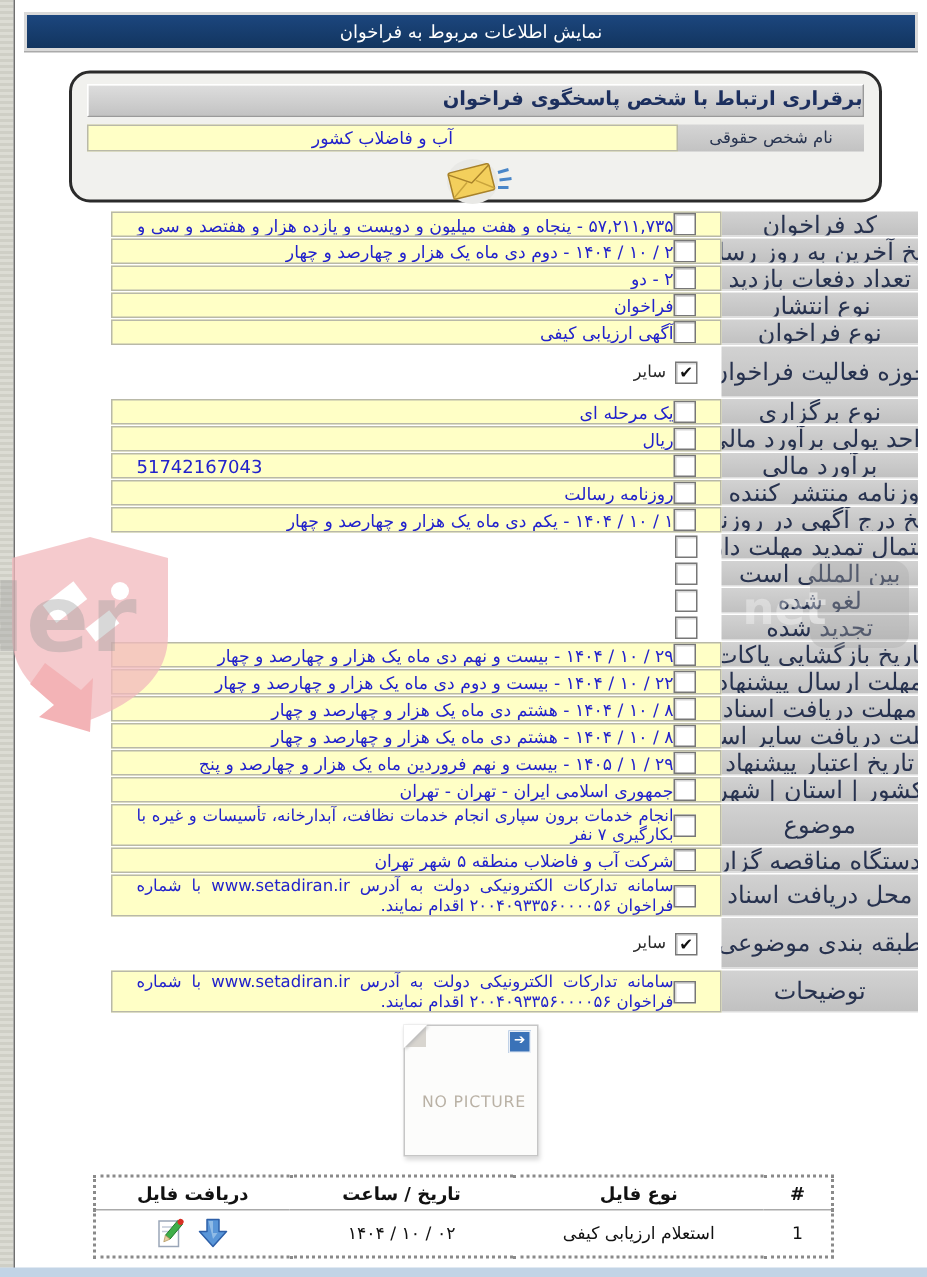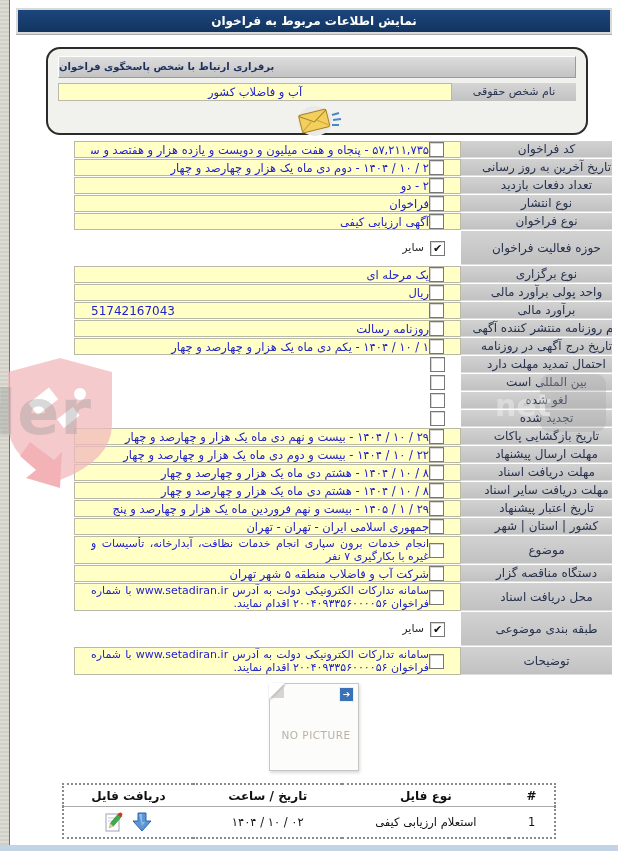--- a/index.html
+++ b/index.html
@@ -16,35 +16,35 @@
     border-right:1px solid #6f6f6f;z-index:2;
   }
   .bottom-band{position:absolute;left:0;right:0;bottom:0;height:6px;background:#c2d4e6;z-index:2;}
 
   .page{position:relative;padding:8px 6px 0 16px;z-index:3;}
 
   
   .titlebar{
     height:22px;line-height:22px;text-align:center;
     background:linear-gradient(#1c467e,#12355f);
-    color:#fff;font-size:12px;font-weight:bold;
+    color:#fff;font-size:12px;font-weight:normal;
     border:2px solid #d9d9d9;box-shadow:0 1px 0 #aaa;
   }
 
   
   .panel{
     margin:13px 24px 5px 30px;
     border:2px solid #2b2b2b;border-radius:14px;
     background:#f1f1ee;padding:7px 10px 2px 10px;height:88px;box-sizing:border-box;
   }
   .panel-header{
-    height:20px;line-height:20px;text-align:left;
+    height:20px;line-height:20px;text-align:right;
     background:linear-gradient(#dddddd,#c3c3c3);
     border:1px solid #fff;border-bottom-color:#9a9a9a;border-right-color:#9a9a9a;
-    color:#1c2f5e;font-size:10px;font-weight:bold;
+    color:#1c2f5e;font-size:13px;font-weight:bold;
   }
   .panel-fieldrow{display:flex;margin-top:5px;height:18px;}
   .panel-fieldrow .flabel{
     width:124px;background:linear-gradient(#d5d5d5,#c2c2c2);
     color:#27334f;font-size:11px;text-align:center;line-height:18px;
   }
   .panel-fieldrow .fvalue{
     flex:1;background:#ffffc6;border:1px solid #b9b9a8;
     color:#2222cc;font-size:11.5px;line-height:16px;text-align:center;padding:0 4px;
     white-space:nowrap;overflow:hidden;
@@ -54,23 +54,23 @@
 
   
   .form{margin-top:6px;}
   .form-row{display:flex;margin-bottom:1px;height:17px;}
   .form-row.tall{height:34px;}
   .form-row.multiline{height:28px;}
   .cell-label{
     width:131px;flex:0 0 131px;
     background:linear-gradient(#d2d2d2,#c1c1c1);
     border-bottom:1px solid #dedede;
-    color:#27324f;font-size:12px;text-align:left;
+    color:#27324f;font-size:16px;text-align:left;
     display:flex;align-items:center;justify-content:center;
-    white-space:nowrap;overflow:hidden;padding-left:20px;
+    white-space:nowrap;overflow:hidden;
   }
   .cell-value{
     flex:1;margin-left:58px;background:#ffffc6;border:1px solid #b9b9a8;
     color:#2222cc;font-size:11.5px;line-height:14px;
     padding:0 16px;overflow:hidden;
     display:flex;align-items:center;box-sizing:border-box;
   }
   .cell-value .val{display:block;width:100%;text-align:right;white-space:nowrap;overflow:hidden;}
   .multiline .cell-value .val{white-space:normal;text-align:justify;line-height:13px;font-size:11px;}
   .ltr .cell-value .val{direction:ltr;text-align:left;font-size:12px;}

